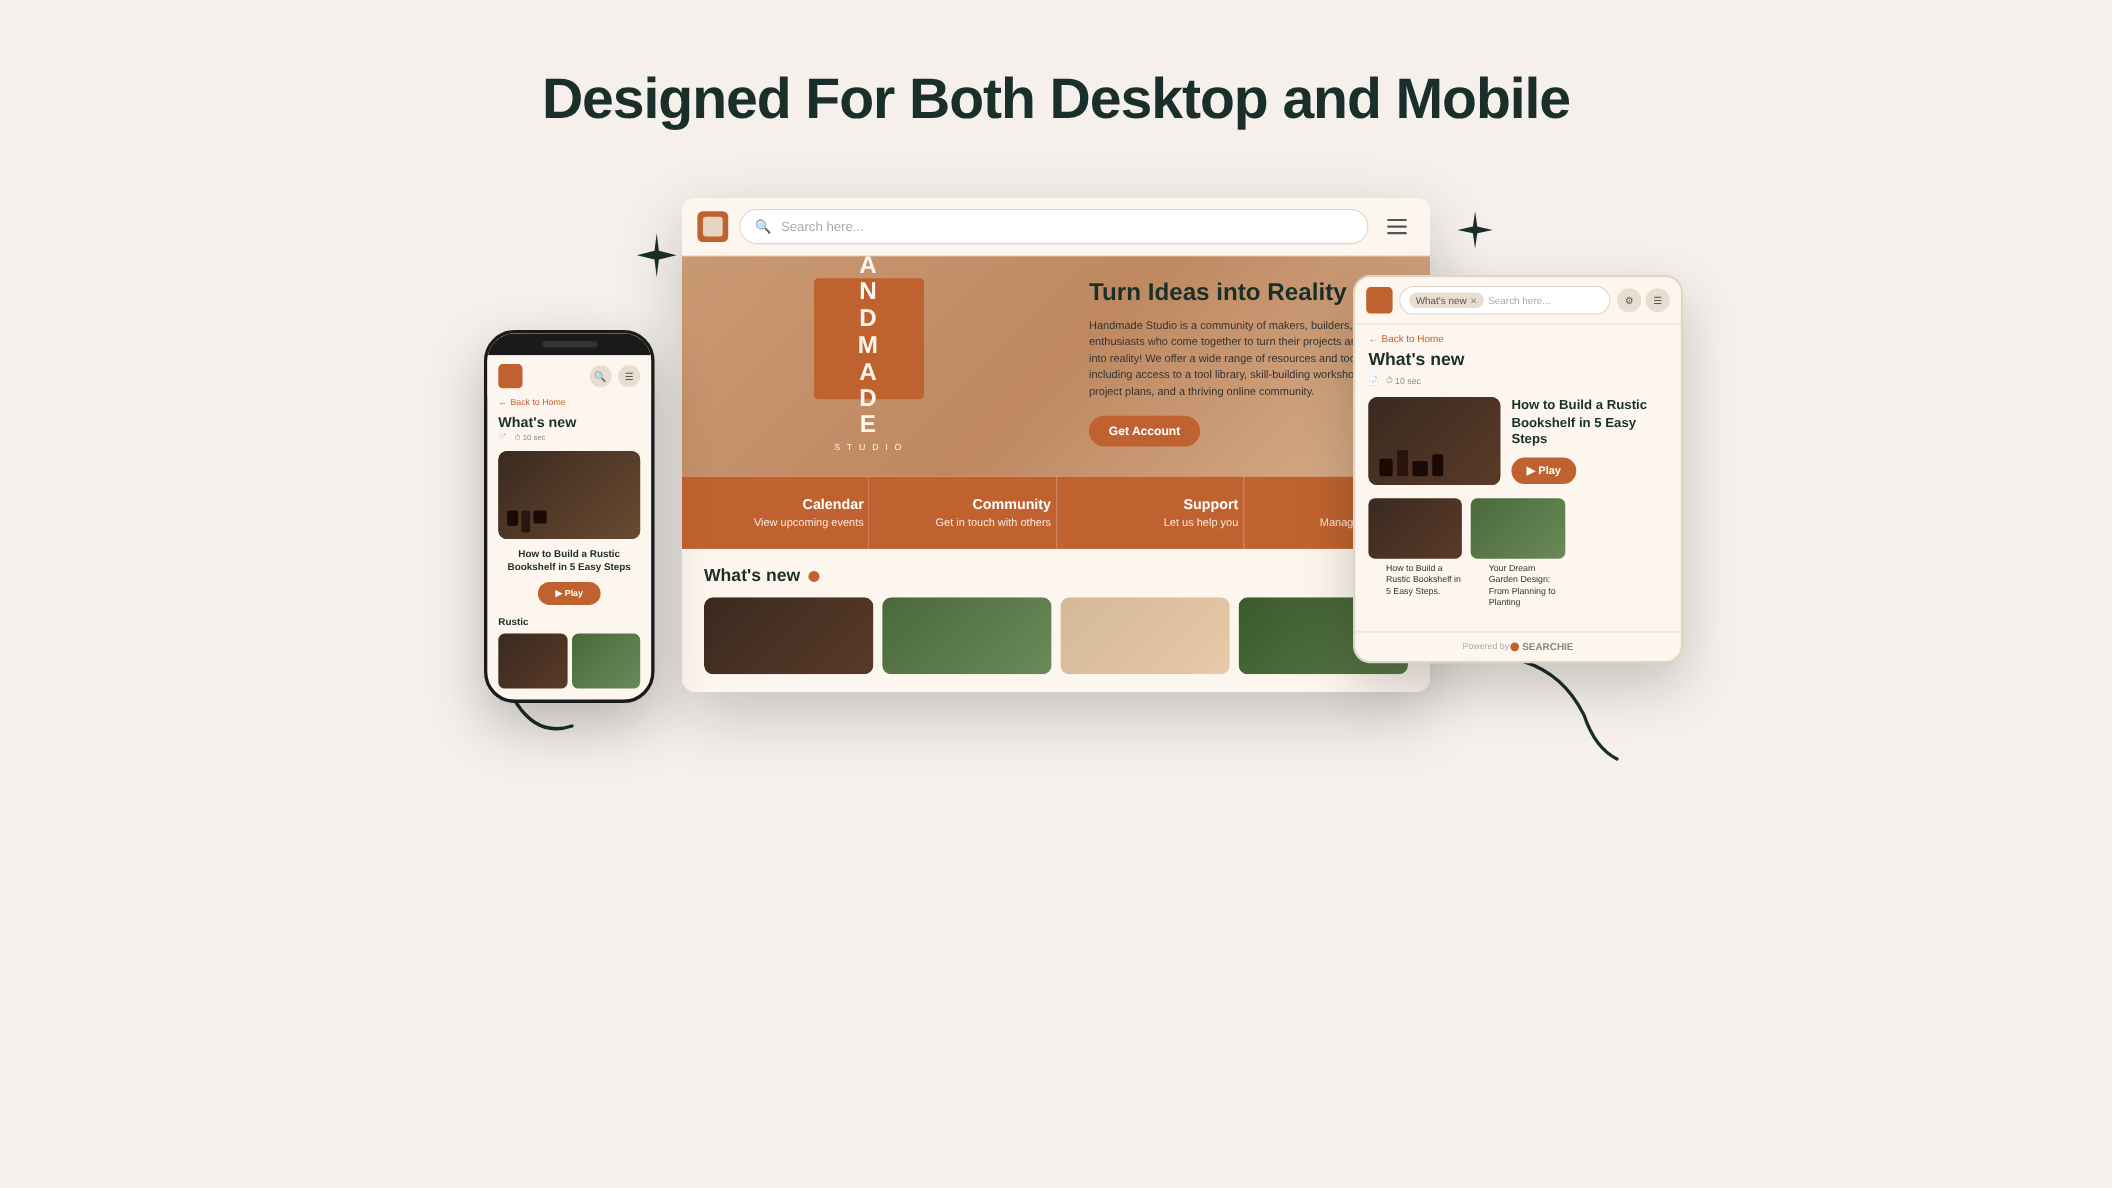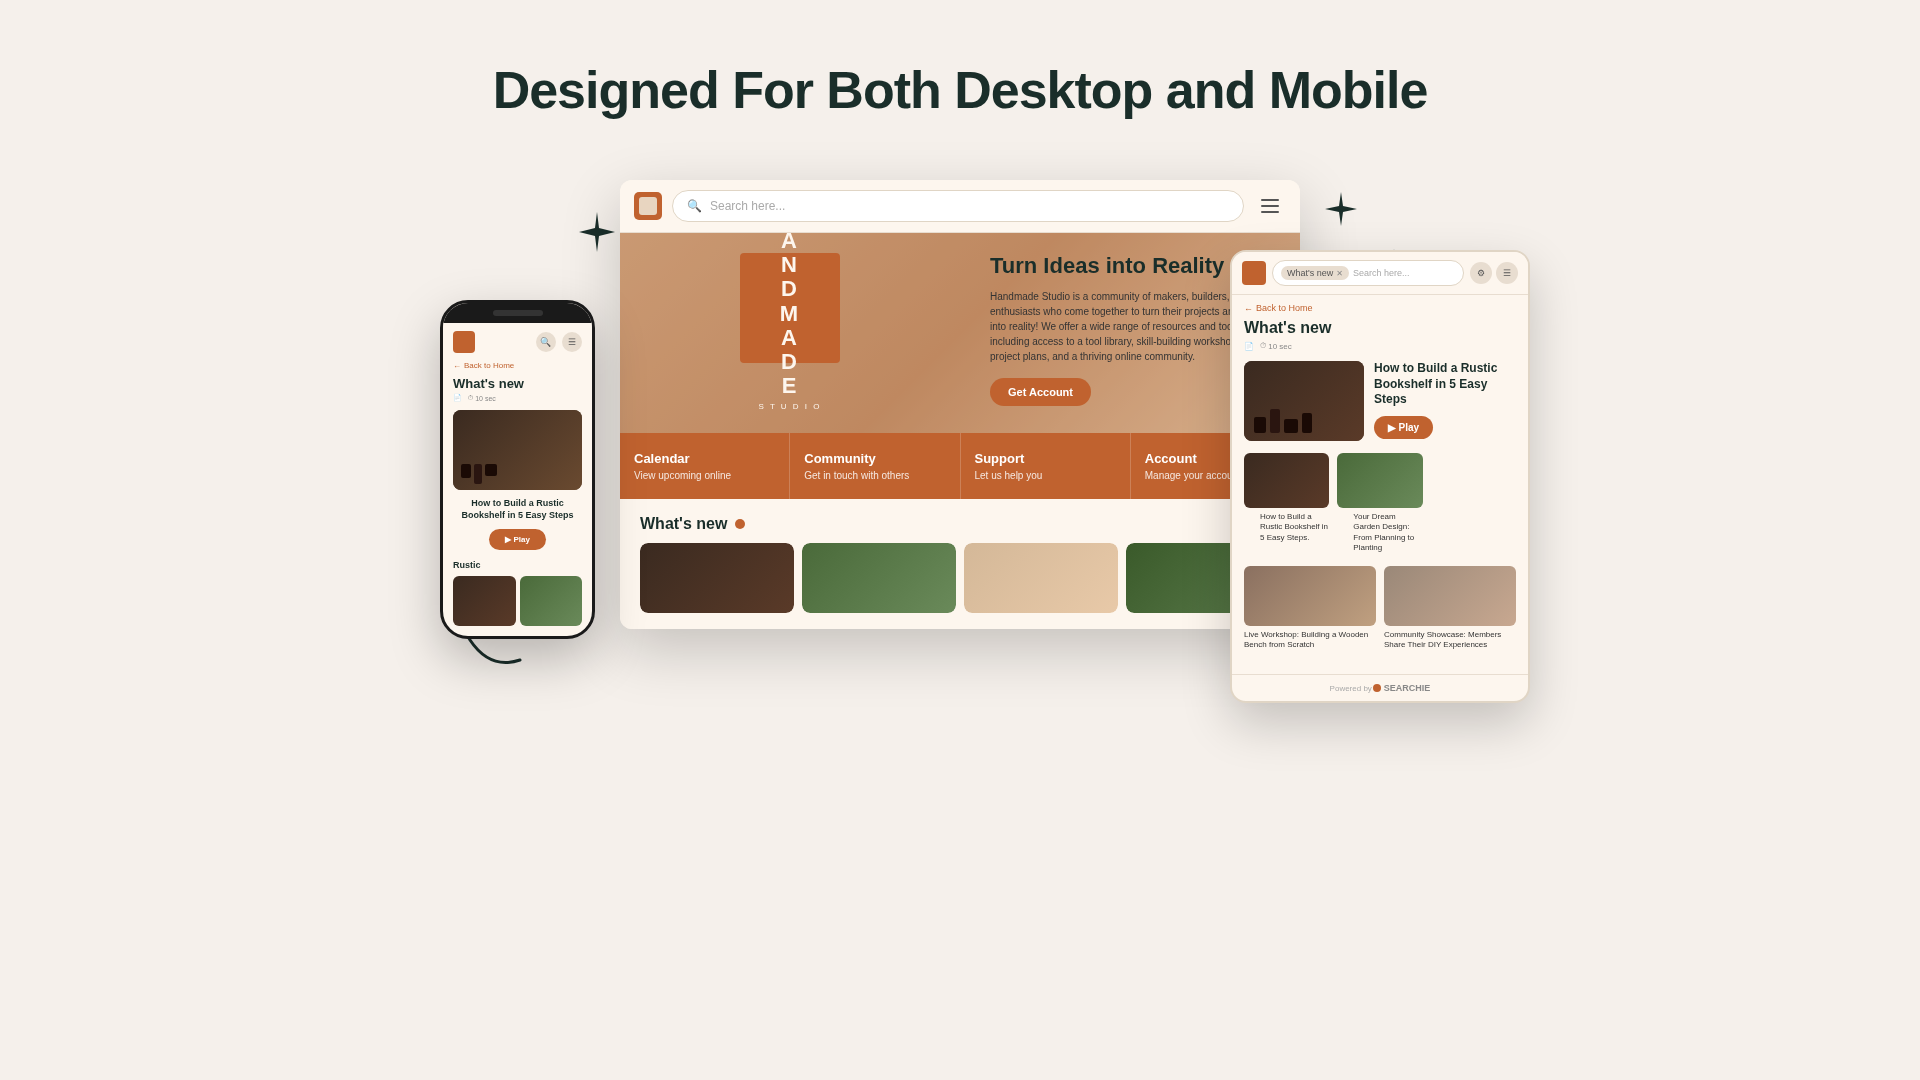--- a/index.html
+++ b/index.html
@@ -188,22 +188,22 @@
     }
 
     
     .browser-nav-cards {
       display: flex;
       background: #fdf6ee;
     }
 
     .nav-card {
       flex: 1;
-      padding: 18px 14px;
-      text-align: left;
+      padding: 18px 4px;
+      text-align: right;
       background: #c0622f;
       border-right: 1px solid rgba(255,255,255,0.2);
       cursor: pointer;
     }
 
     .nav-card:last-child { border-right: none; }
 
     .nav-card-title {
       color: white;
       font-size: 13px;
@@ -715,21 +715,21 @@
       <div class="hero-content">
         <div class="hero-title">Turn Ideas into Reality</div>
         <div class="hero-desc">Handmade Studio is a community of makers, builders, and DIY enthusiasts who come together to turn their projects and ideas into reality! We offer a wide range of resources and tools, including access to a tool library, skill-building workshops, project plans, and a thriving online community.</div>
         <button class="hero-btn">Get Account</button>
       </div>
     </div>
 
     <div class="browser-nav-cards">
       <div class="nav-card">
         <div class="nav-card-title">Calendar</div>
-        <div class="nav-card-sub">View upcoming online</div>
+        <div class="nav-card-sub">View upcoming events</div>
       </div>
       <div class="nav-card">
         <div class="nav-card-title">Community</div>
         <div class="nav-card-sub">Get in touch with others</div>
       </div>
       <div class="nav-card">
         <div class="nav-card-title">Support</div>
         <div class="nav-card-sub">Let us help you</div>
       </div>
       <div class="nav-card">
@@ -847,30 +847,20 @@
         <div class="tablet-grid-item">
           <div class="tablet-grid-thumb img-dark"></div>
           <div class="tablet-grid-label">How to Build a Rustic Bookshelf in 5 Easy Steps.</div>
         </div>
         <div class="tablet-grid-item">
           <div class="tablet-grid-thumb img-green"></div>
           <div class="tablet-grid-label">Your Dream Garden Design: From Planning to Planting</div>
         </div>
       </div>
 
-      <div class="tablet-grid-2">
-        <div class="tablet-grid-item">
-          <div class="tablet-grid2-thumb" style="background:linear-gradient(135deg,#8a7060 0%,#c0a080 100%);"></div>
-          <div class="tablet-grid2-label">Live Workshop: Building a Wooden Bench from Scratch</div>
-        </div>
-        <div class="tablet-grid-item">
-          <div class="tablet-grid2-thumb" style="background:linear-gradient(135deg,#9a8878 0%,#c8a890 100%);"></div>
-          <div class="tablet-grid2-label">Community Showcase: Members Share Their DIY Experiences</div>
-        </div>
-      </div>
     </div>
     <div class="tablet-footer">
       <div class="tablet-footer-text">
         <span>Powered by</span>
         <span class="tablet-footer-logo">
           <svg width="10" height="10" viewBox="0 0 10 10">
               <circle cx="5" cy="5" r="4" fill="#c0622f"></circle>
             </svg>
           <span>SEARCHIE</span>
         </span>

